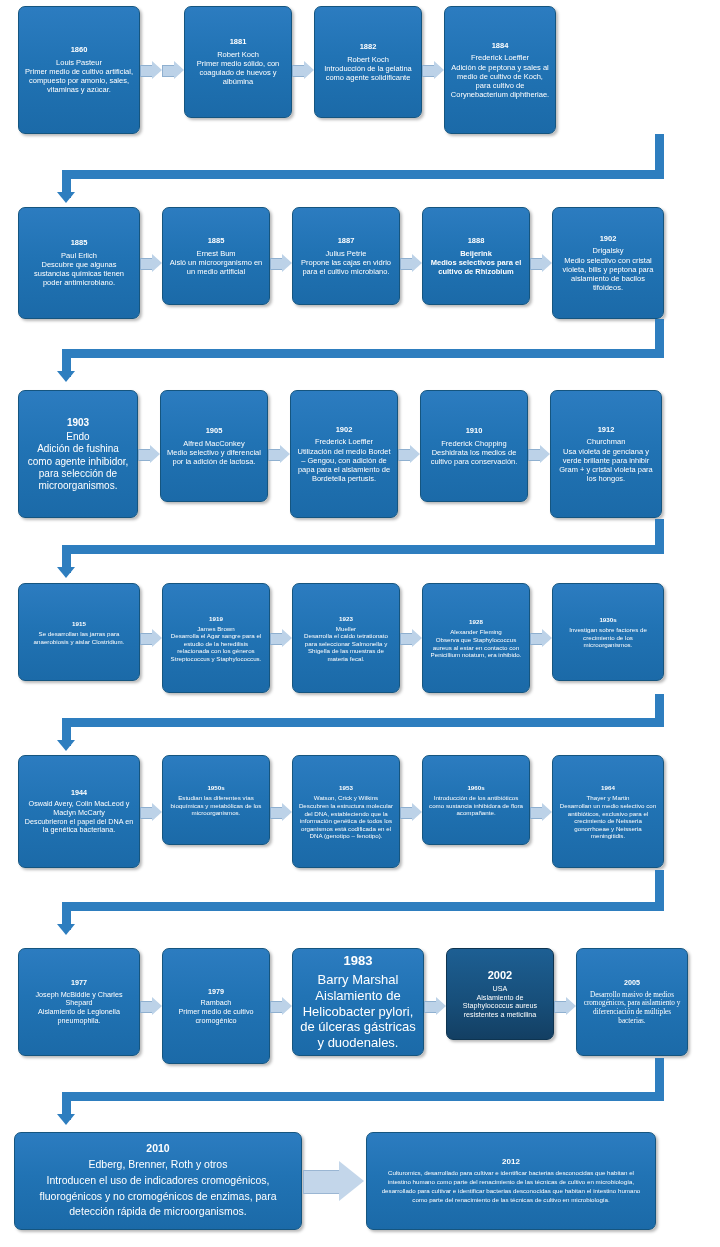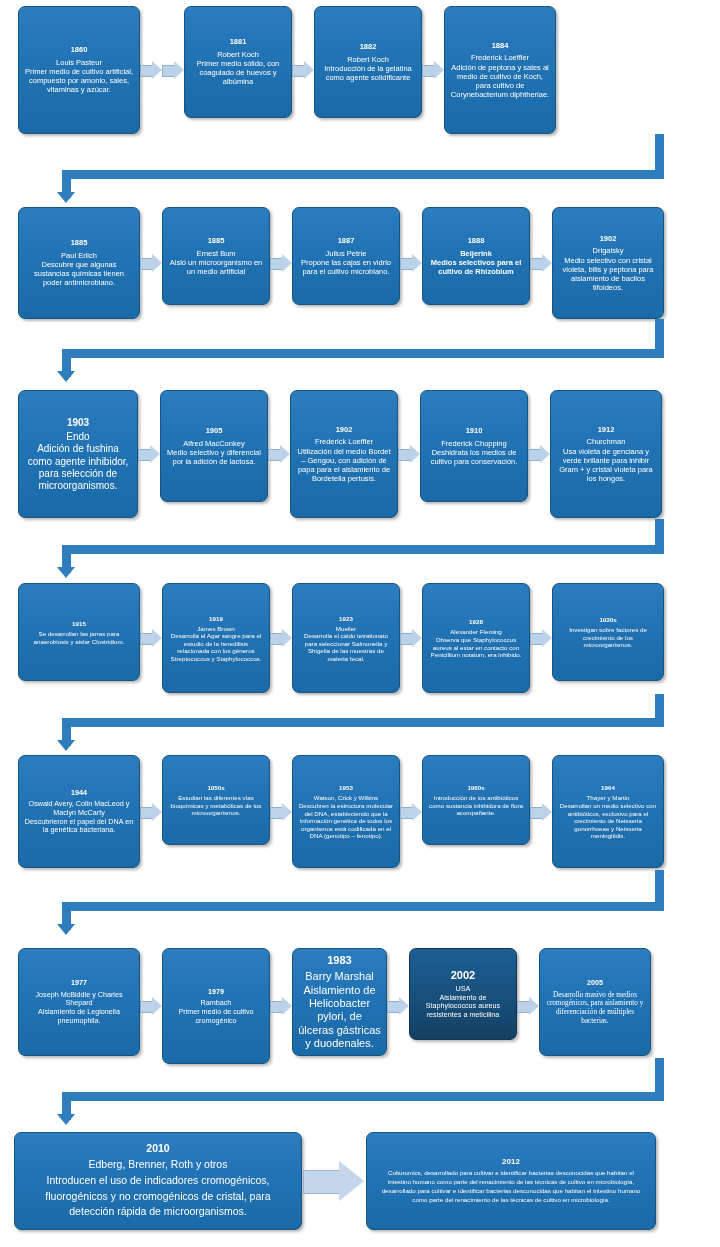--- a/index.html
+++ b/index.html
@@ -380,21 +380,21 @@
       </div>
     <div class="node" style="width:108px;height:116px;font-size:7.2px;">
       <div class="yr">1979</div>
       <div class="txt" style="white-space:pre-line;">Rambach
 Primer medio de cultivo cromogénico</div>
     </div>
     <div class="harrow">
         <div class="shaft"></div>
         <div class="head"></div>
       </div>
-    <div class="node" style="width:95px;height:108px;font-size:11px;">
+    <div class="node" style="width:132px;height:108px;font-size:13px;">
       <div class="yr">1983</div>
       <div class="txt" style="white-space:pre-line;">Barry Marshal
 Aislamiento de Helicobacter pylori, de úlceras gástricas y duodenales.</div>
     </div>
     <div class="harrow">
         <div class="shaft"></div>
         <div class="head"></div>
       </div>
     <div class="node dark" style="width:108px;height:92px;font-size:7.2px;">
       <div class="yr" style="font-size:11px;">2002</div>
@@ -415,21 +415,21 @@
     <div class="seg" style="left:655px;top:4px;width:9px;height:38px;"></div>
     <div class="seg" style="left:62px;top:38px;width:602px;height:9px;"></div>
     <div class="seg" style="left:62px;top:42px;width:9px;height:24px;"></div>
     <div class="tip" style="left:57px;top:60px;"></div>
   </div>
 
   <div class="row" style="top:1132px;align-items:center;">
     <div class="node" style="margin-left:14px;width:288px;height:98px;font-size:10.5px;padding:8px 22px;">
       <div class="yr" style="font-size:10.5px;">2010</div>
       <div class="txt" style="white-space:pre-line;line-height:1.5;">Edberg, Brenner, Roth y otros
-Introducen el uso de indicadores cromogénicos, fluorogénicos y no cromogénicos de cristal, para detección rápida de microorganismos.</div>
+Introducen el uso de indicadores cromogénicos, fluorogénicos y no cromogénicos de enzimas, para detección rápida de microorganismos.</div>
     </div>
     <div style="flex:0 0 auto;width:64px;position:relative;height:98px;">
       <div class="big-arrow" style="left:1px;top:29px;">
         <div class="shaft"></div>
           <div class="head"></div>
       </div>
     </div>
     <div class="node" style="width:290px;height:98px;font-size:6.2px;padding:7px 9px;">
       <div class="yr" style="font-size:8px;">2012</div>
       <div class="txt" style="white-space:pre-line;line-height:1.45;">Culturomics, desarrollado para cultivar e identificar bacterias desconocidas que habitan el intestino humano como parte del renacimiento de las técnicas de cultivo en microbiología, desarrollado para cultivar e identificar bacterias desconocidas que habitan el intestino humano como parte del renacimiento de las técnicas de cultivo en microbiología.</div>

